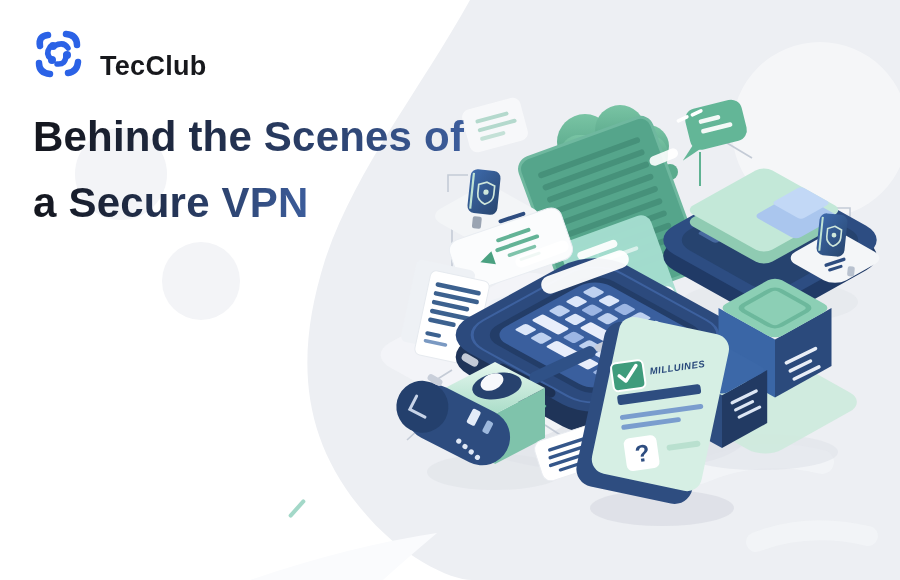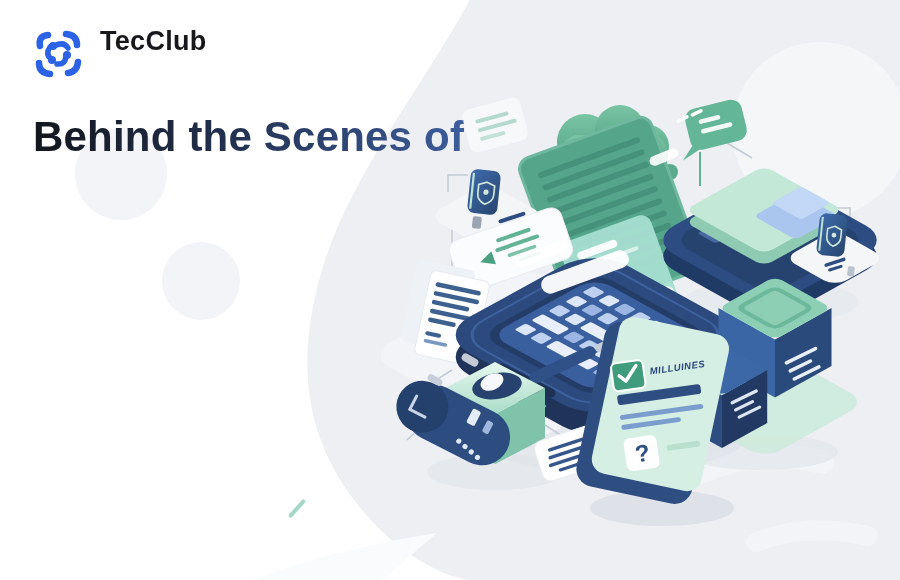--- a/index.html
+++ b/index.html
@@ -1,20 +1,20 @@
 <!DOCTYPE html>
 <html><head>
 <meta charset="utf-8">
 <style>
   html,body{margin:0;padding:0;background:#ffffff;font-family:"Liberation Sans",sans-serif;}
   .canvas{position:relative;width:900px;height:580px;overflow:hidden;background:#ffffff;}
   .bg-svg,.illu-svg{position:absolute;display:block;}
   .bg-svg{left:0;top:0;}
   .illu-svg{left:380px;top:80px;}
-  .brand{position:absolute;left:30px;top:26px;display:flex;align-items:flex-start;gap:14px;}
+  .brand{position:absolute;left:30px;top:26px;display:flex;align-items:flex-end;gap:14px;}
   .brand-name{font-size:27px;font-weight:700;color:#17181c;letter-spacing:.3px;}
   .headline{position:absolute;left:33px;top:104px;width:540px;}
   .headline .line{display:table;font-size:42px;line-height:66px;font-weight:700;letter-spacing:.2px;
      background:linear-gradient(90deg,#14161d 0%,#22304e 45%,#3c5d9c 100%);
      -webkit-background-clip:text;background-clip:text;color:transparent;}
   .soft-circle{position:absolute;border-radius:50%;background:#f3f4f7;}
   .teal-dash{position:absolute;left:295px;top:497px;width:4px;height:23px;border-radius:2px;
      background:#7cc8b0;opacity:.7;transform:rotate(42deg);}
 </style>
 </head>
@@ -50,20 +50,21 @@
         <circle cx="23" cy="20" r="4"></circle>
         <circle cx="37" cy="29" r="4"></circle>
         <circle cx="22" cy="34" r="4"></circle>
       </g>
     </svg>
     <span class="brand-name">TecClub</span>
   </div>
 
   <div class="headline">
     <div class="line">Behind the Scenes of</div>
+    <div class="line">a Secure VPN</div>
   </div>
 
   <svg class="illu-svg" width="520" height="500" viewBox="0 0 520 500">
     <defs>
       <linearGradient id="shieldGrad" x1="0" y1="0" x2="1" y2="1">
         <stop offset="0" stop-color="#3e6bad"></stop>
           <stop offset="1" stop-color="#28466f"></stop>
       </linearGradient>
       <linearGradient id="mintGrad" x1="0" y1="0" x2="0" y2="1">
         <stop offset="0" stop-color="#e6f7ef"></stop>

